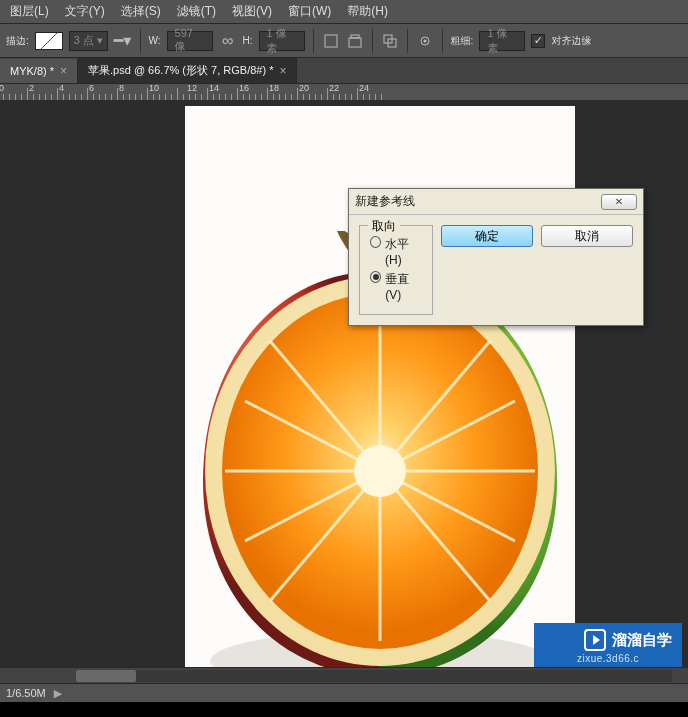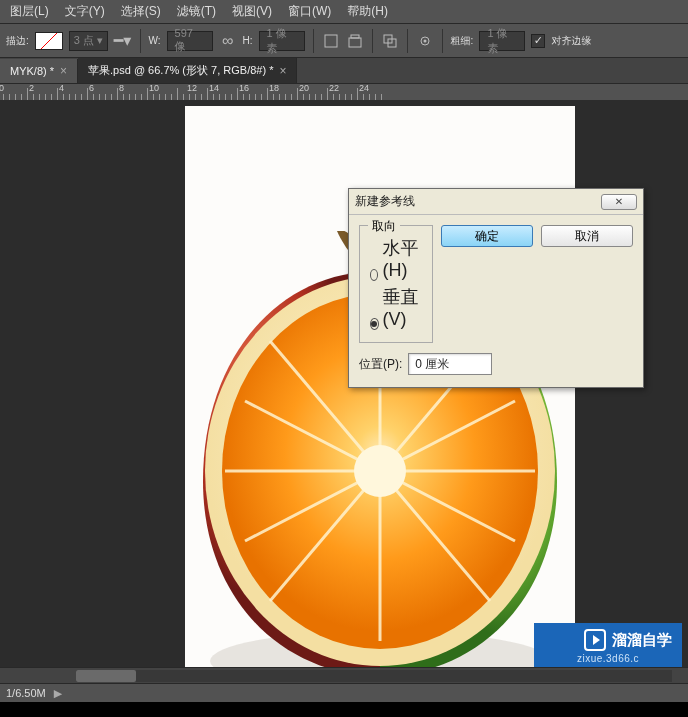--- a/index.html
+++ b/index.html
@@ -30,21 +30,21 @@
 .workspace { background: #2c2c2c; position: relative; width: 688px; height: 602px; overflow:hidden; }
 .canvas { position:absolute; left:185px; top:6px; width:390px; height:590px; background:#fdfcfa; overflow:hidden; }
 .fruit { position:absolute; left:0; top:125px; width:390px; height:470px; }
 
 .dialog { position:absolute; left:348px; top:88px; width:296px; background:#ece9d8; border:1px solid #6c6c6c; box-shadow:2px 2px 6px rgba(0,0,0,.4); font-size:12px; }
 .dlg-title { display:flex; align-items:center; justify-content:space-between; padding:4px 6px; border-bottom:1px solid #bbb; background:#ece9d8; }
 .dlg-title-text { color:#222; font-size:12px; }
 .dlg-close { width:36px; height:16px; border:1px solid #888; border-radius:3px; display:flex; align-items:center; justify-content:center; font-size:10px; color:#444; background:linear-gradient(#fff,#ddd); }
 .dlg-body { padding:10px; display:flex; gap:8px; }
 .fieldset { border:1px solid #aaa; padding:6px 10px 8px; position:relative; width:118px; }
-.radio-row { display:flex; align-items:flex-end; gap:4px; margin:4px 0; font-size:18px; color:#222; }
+.radio-row { display:flex; align-items:flex-start; gap:4px; margin:4px 0; font-size:12px; color:#222; }
 .radio { width:12px; height:12px; border:1px solid #555; border-radius:50%; display:inline-flex; align-items:center; justify-content:center; }
 .radio.checked::after { content:''; width:6px; height:6px; background:#333; border-radius:50%; }
 .dlg-buttons { display:flex; flex-direction:row; gap:8px; }
 .dlg-btn { width:92px; height:22px; border:1px solid #3a7ab5; border-radius:3px; display:flex; align-items:center; justify-content:center; font-size:12px; color:#000; }
 .dlg-btn.primary { background:linear-gradient(#c7ecff,#8bd4f6); }
 .dlg-btn.sec { background:linear-gradient(#fefefe,#e5e5e5); border-color:#888; }
 .pos-row { padding:0 10px 12px; display:flex; align-items:center; gap:6px; font-size:12px; color:#222; }
 .pos-input { border:1px solid #888; background:#fff; width:84px; height:22px; padding:0 6px; font-size:12px; display:flex; align-items:center; box-shadow:inset 1px 1px 2px rgba(0,0,0,.15); }
 
 .watermark { position:absolute; right:6px; bottom:32px; background:#1b66b8; color:#fff; font-size:13px; padding:6px 10px; display:flex; flex-direction:column; align-items:center; min-width:120px; }
@@ -265,24 +265,20 @@
         <div class="radio-row">
           <span class="radio checked"></span>
           <span>垂直(V)</span>
         </div>
       </div>
       <div class="dlg-buttons">
         <div class="dlg-btn primary">确定</div>
         <div class="dlg-btn sec">取消</div>
       </div>
     </div>
-    <div class="pos-row">
-      <span>位置(P):</span>
-      <div class="pos-input">0 厘米</div>
-    </div>
   </div>
 
   <div class="watermark">
     <div class="main">
         <span class="play-icon"></span>
         <span>溜溜自学</span>
       </div>
     <div class="sub">zixue.3d66.c</div>
   </div>
 

